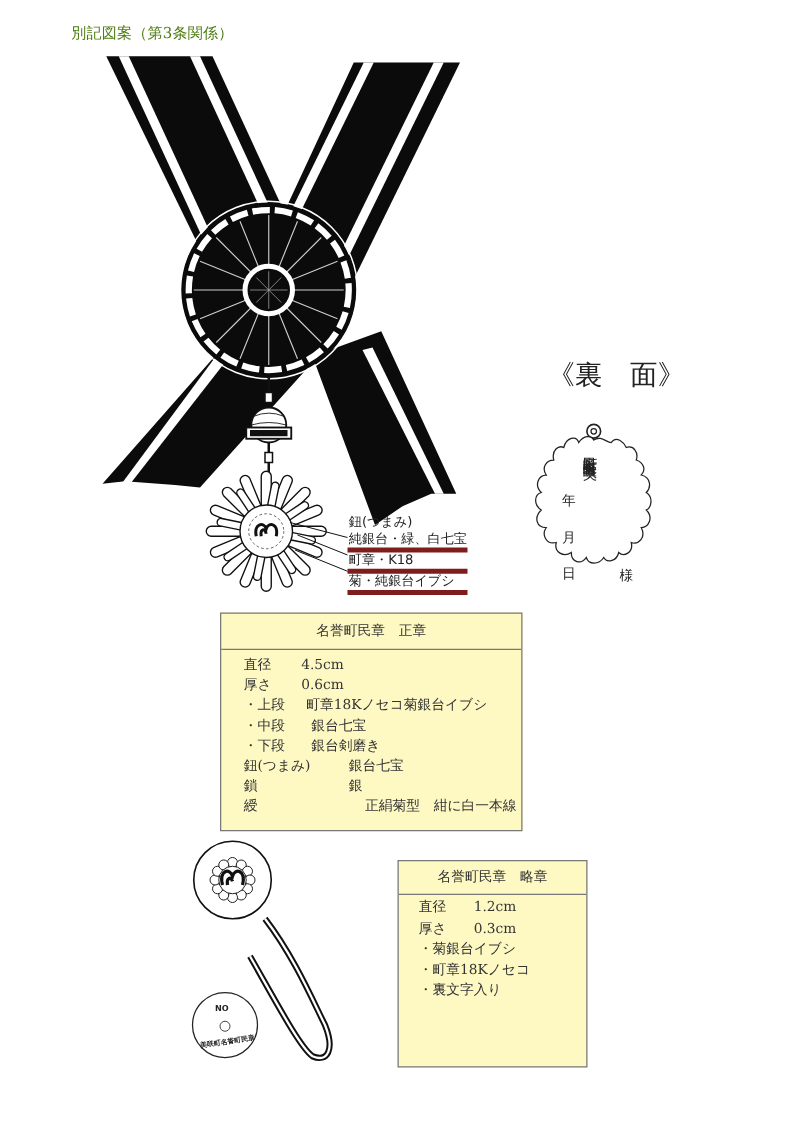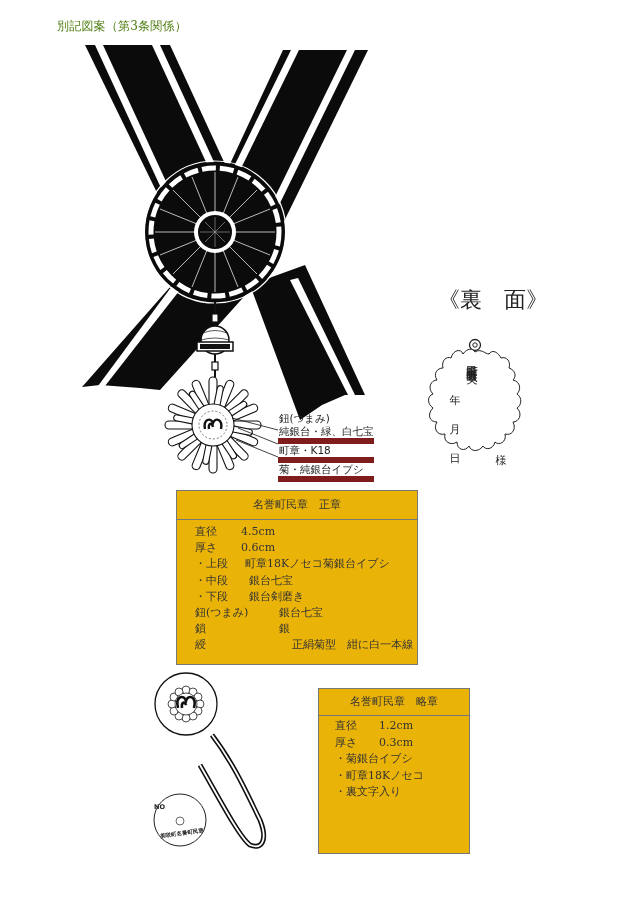--- a/index.html
+++ b/index.html
@@ -5,23 +5,23 @@
     html, body { margin: 0; padding: 0; }
     body {
       width: 630px; height: 916px; background: #ffffff; position: relative; overflow: hidden;
       font-family: "DejaVu Serif", "Liberation Serif", serif; color: #222;
     }
     .abs { position: absolute; }
     .caption { left: 57px; top: 18px; font-size: 12px; color: #4d7c0f; letter-spacing: 0.2px; }
     svg.art { position: absolute; left: 0; top: 0; }
     .reverse-title { left: 438px; top: 285px; font-size: 22px; color: #222; letter-spacing: 0; }
     .callouts { left: 278px; top: 412px; font-size: 10.5px; line-height: 13px; font-family: "DejaVu Sans", sans-serif; }
-    .callouts div { border-bottom: 6px solid #7f1d1d; width: 95px; padding-left: 1px; white-space: nowrap; }
+    .callouts div { border-bottom: 4px solid #7f1d1d; width: 95px; padding-left: 1px; white-space: nowrap; }
     .callouts div:first-child { border-bottom: none; }
-    .box { border: 1px solid #777; background: #eab308; }
+    .box { border: 1px solid #777; background: #fef9c3; }
     .box .hdr { border-bottom: 1px solid #777; text-align: center; font-size: 11px; color: #333; }
     .box .body { font-size: 11px; color: #333; }
     .box .row { display: flex; white-space: nowrap; }
     .box1 { left: 176px; top: 490px; width: 240px; height: 173px; }
     .box1 .hdr { height: 28px; line-height: 28px; }
     .box1 .body { padding: 4px 0 0 18px; line-height: 16.2px; }
     .box2 { left: 283px; top: 688px; width: 150px; height: 164px; margin-left: 35px; }
     .box2 .hdr { height: 26px; line-height: 26px; }
     .box2 .body { padding: 2px 0 0 16px; line-height: 16.5px; }
     .k { display: inline-block; }
@@ -269,14 +269,14 @@
         <span class="k">・町章18Kノセコ</span>
         <span></span>
       </div>
     <div class="row">
         <span class="k">・裏文字入り</span>
         <span></span>
       </div>
   </div>
 </div>
 
-<div class="abs" style="left:154px; top:803px; font-size:6.5px; font-family:'DejaVu Sans',sans-serif; font-weight:bold; color:#222;">NO</div>
+<div class="abs" style="left:172px; top:803px; font-size:6.5px; font-family:'DejaVu Sans',sans-serif; font-weight:bold; color:#222;">NO</div>
 <div class="abs" style="left:158px; top:830px; width:48px; font-size:5.5px; text-align:center; font-family:'DejaVu Sans',sans-serif; font-weight:bold; color:#222; transform: rotate(-8deg);">美咲町名誉町民章</div>
 
 </body></html>

